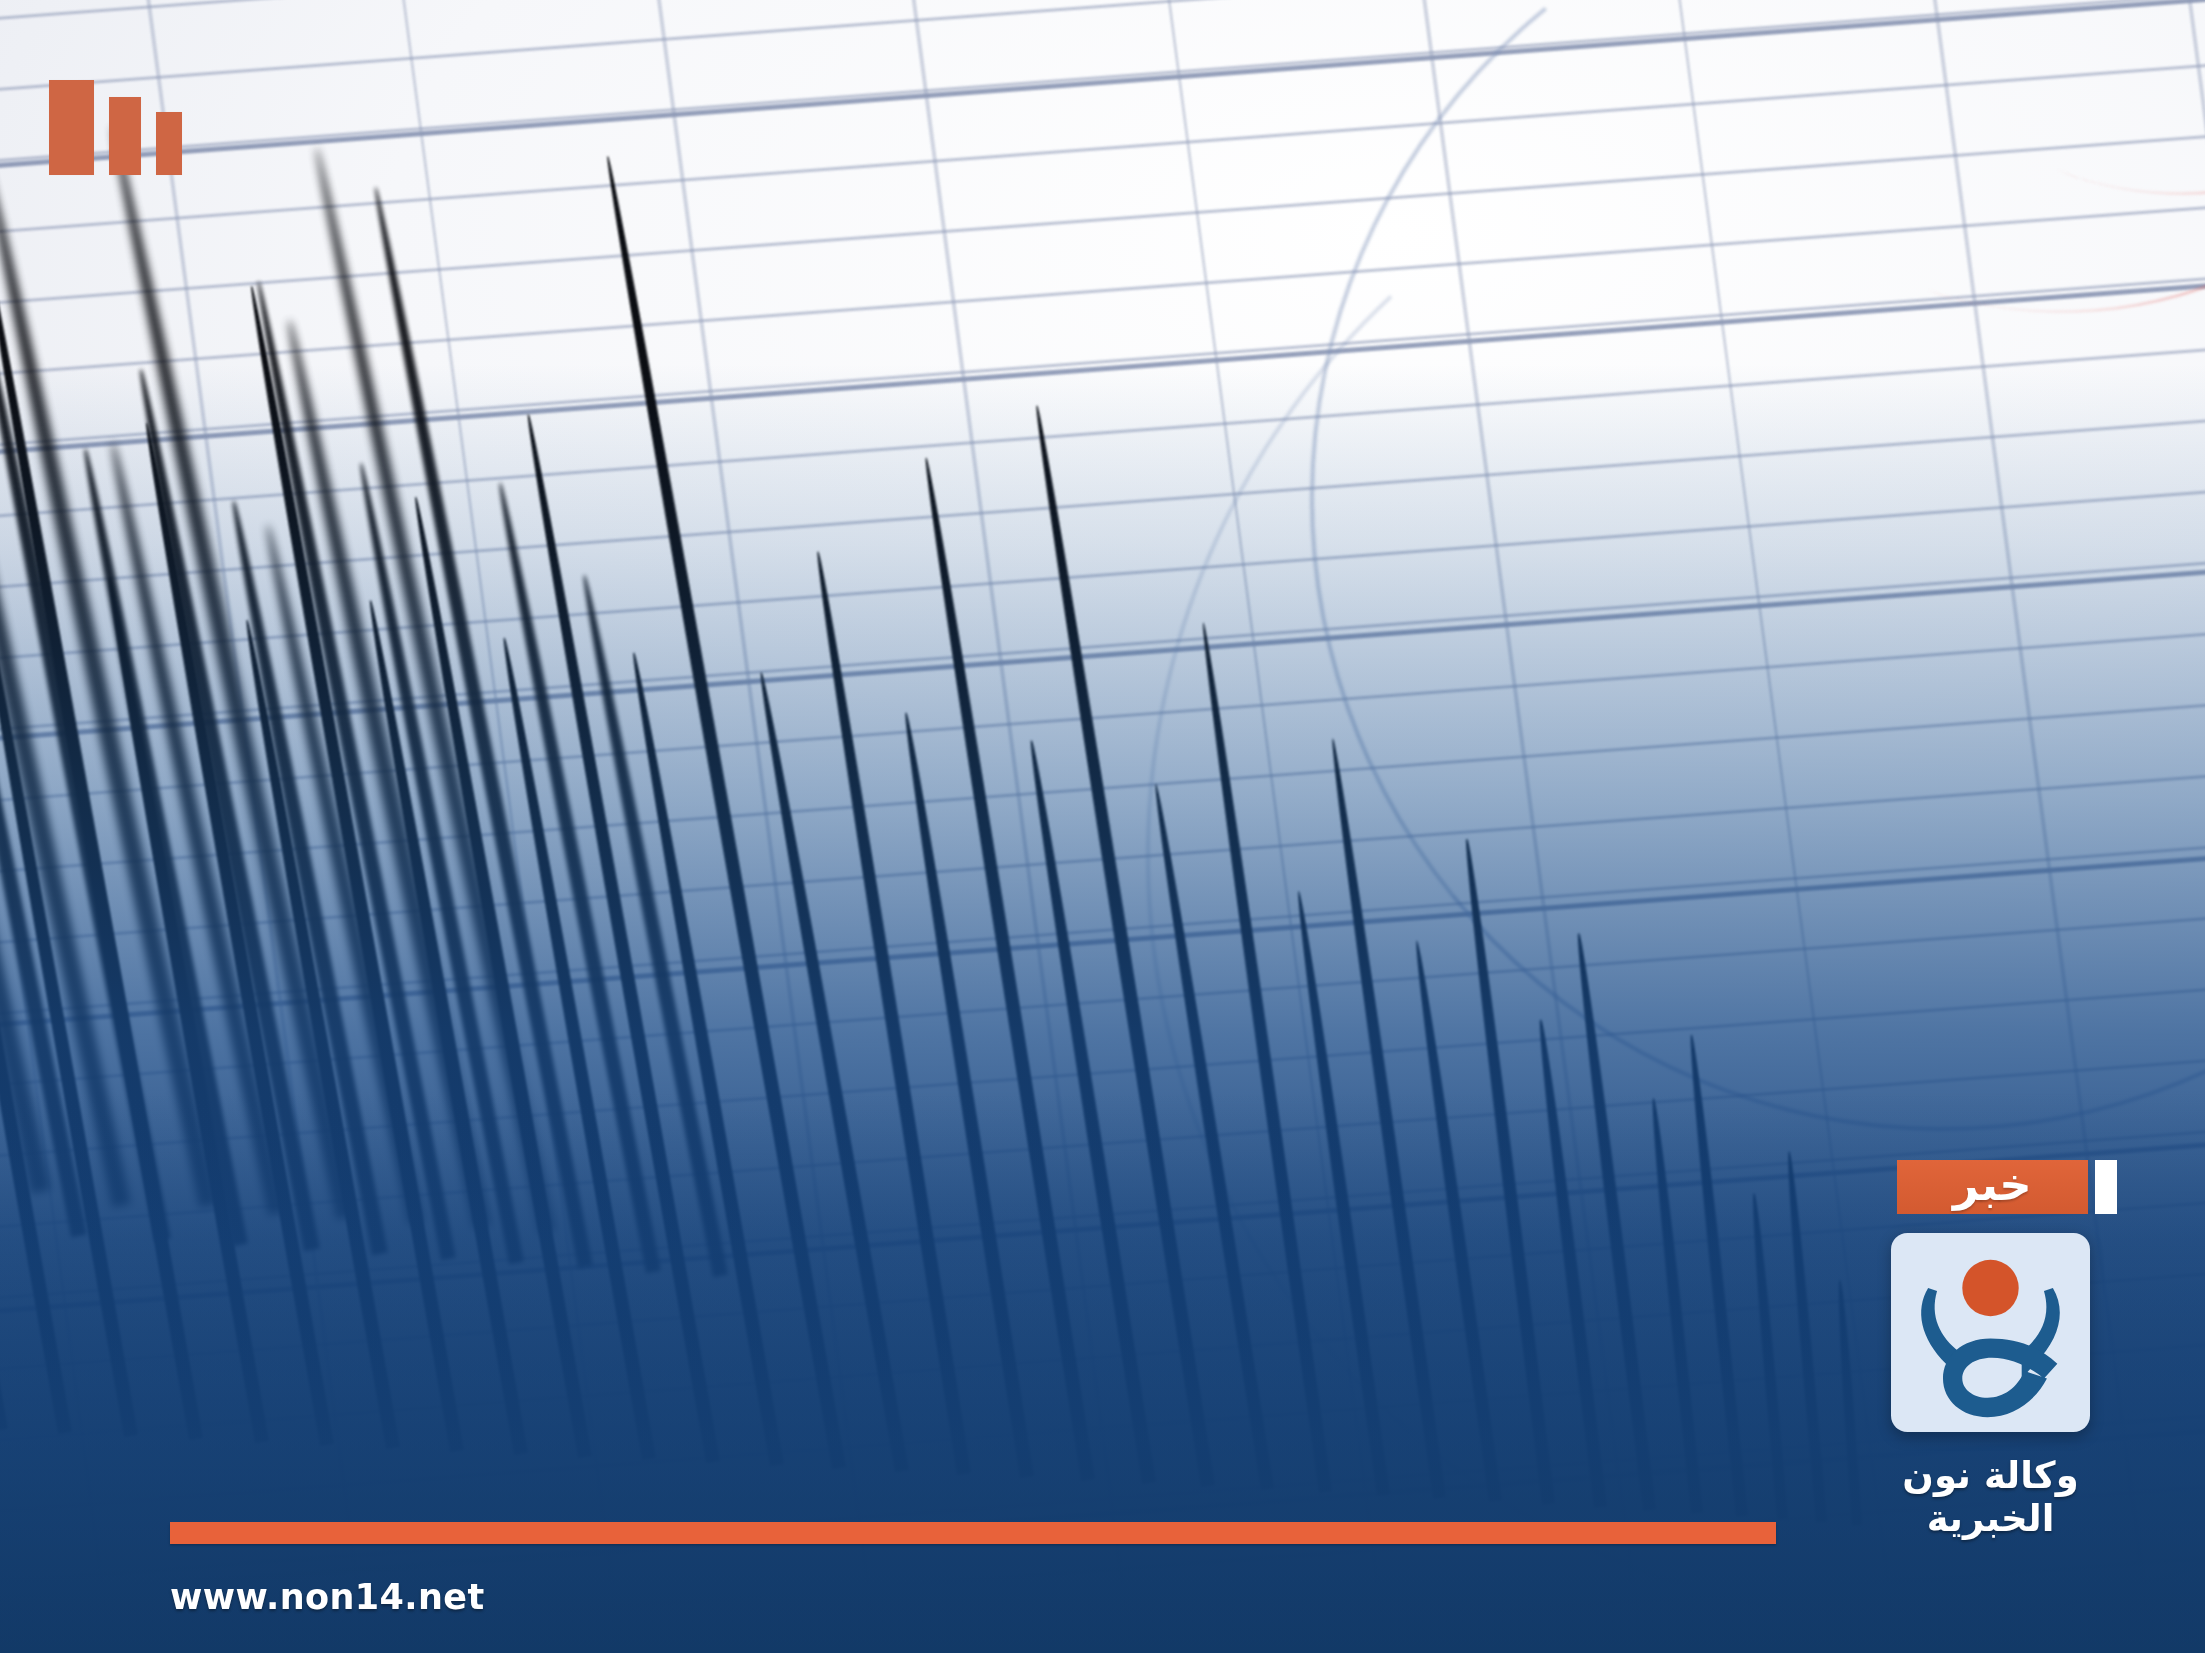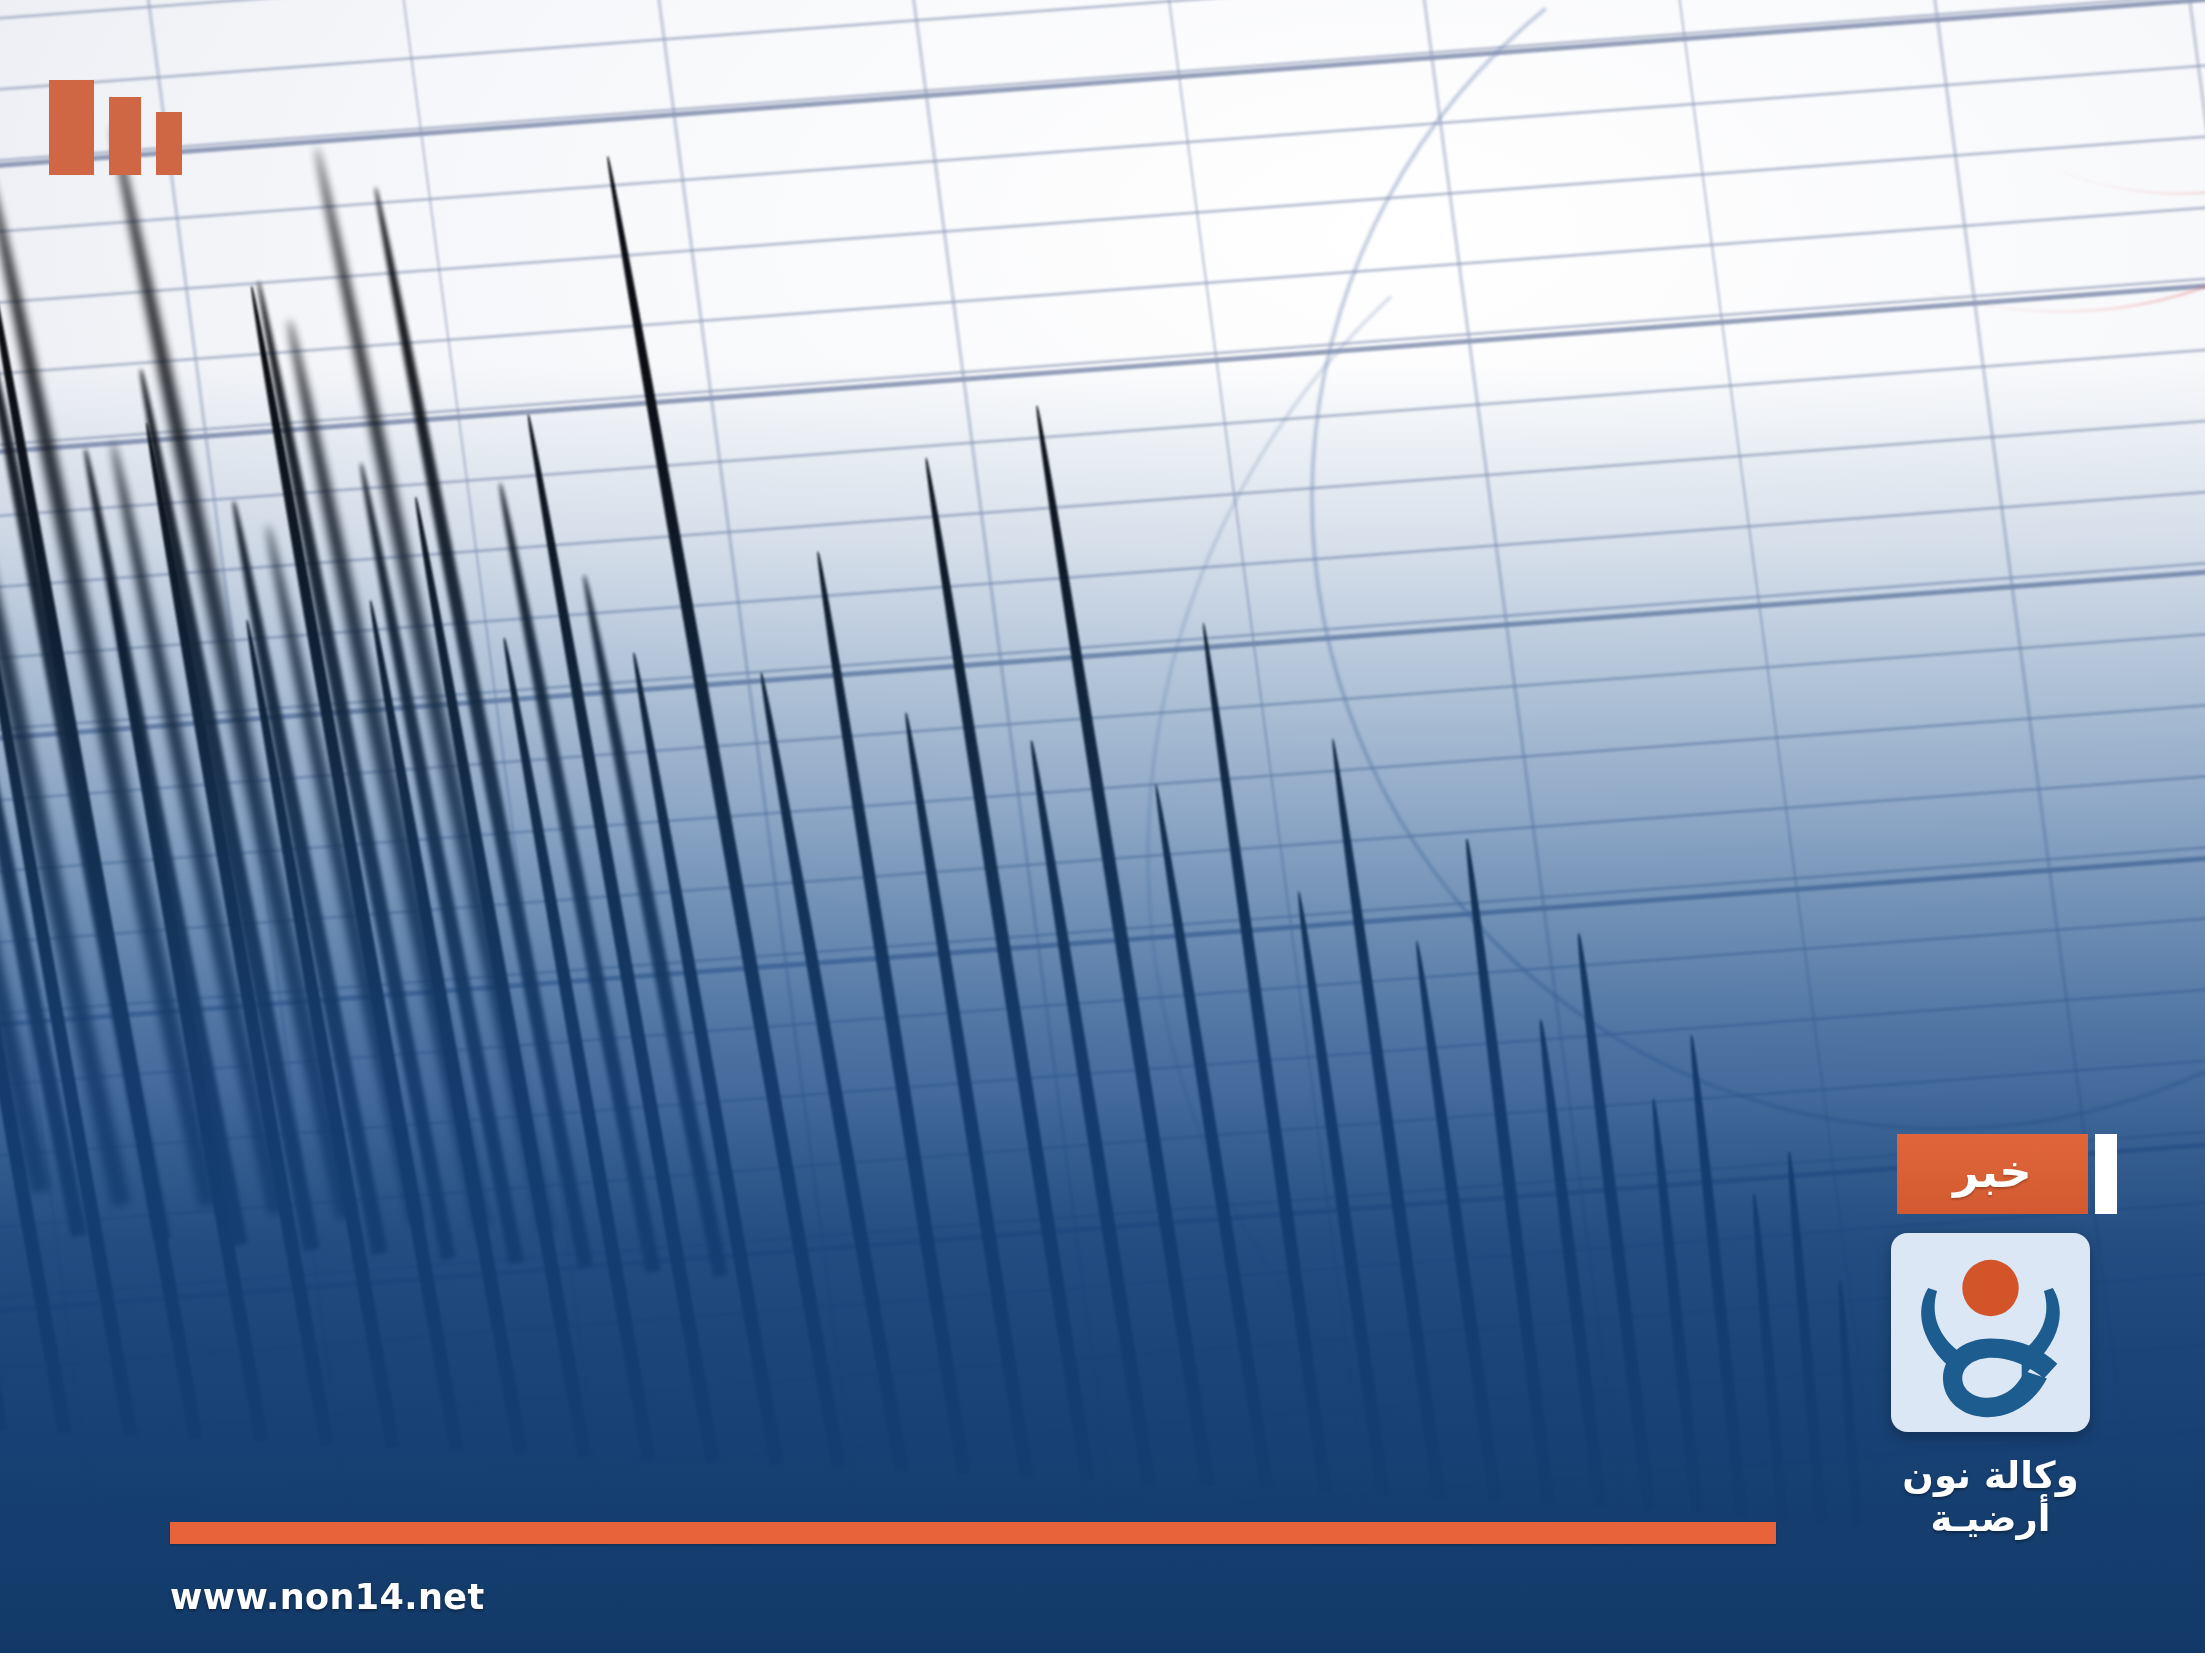--- a/index.html
+++ b/index.html
@@ -101,21 +101,21 @@
   .barmark{position:absolute;left:49px;top:80px;display:flex;align-items:flex-end;gap:15px;}
   .barmark i{display:block;background:#cf6644;box-shadow:0 0 0.7px rgba(0,0,0,.12);}
   .barmark i:nth-child(1){width:45px;height:95px;}
   .barmark i:nth-child(2){width:32px;height:78px;}
   .barmark i:nth-child(3){width:26px;height:63px;}
 
   
   .brand{position:absolute;right:88px;bottom:113px;width:253px;text-align:center;}
   .newsbadge{
     display:flex;align-items:stretch;justify-content:space-between;
-    height:80px;margin:0 0 19.4px auto;width:220px;
+    height:54px;margin:0 0 19.4px auto;width:220px;
   }
   .newsbadge .chip{
     flex:1;background:linear-gradient(180deg,#e0653a 0%,#d35a30 100%);
     display:flex;align-items:center;justify-content:center;
     color:#fff;font-size:45px;font-weight:700;line-height:1;
     letter-spacing:0;padding-bottom:4.5px;
     text-shadow:0 1.5px 2.2px rgba(0,0,0,.22);
   }
   .newsbadge .tick{width:22px;background:#ffffff;margin-left:7.4px;}
 
@@ -260,21 +260,21 @@
         <path d="M62 78 C 52 112, 66 140, 92 160 L 92 196 L 74 176 C 40 142, 32 104, 50 74 Z" fill="#1d5c8f"></path>
         <path d="M206 78 C 216 112, 202 140, 176 160 L 176 196 L 194 176 C 228 142, 236 104, 218 74 Z" fill="#1d5c8f"></path>
         <path d="M134 142 C 96 142, 70 166, 70 196 C 70 226, 96 248, 130 248
                  C 166 248, 196 224, 210 196 L 180 186
                  C 170 208, 152 222, 130 222 C 110 222, 96 210, 96 196
                  C 96 180, 112 168, 136 168 C 162 168, 186 180, 206 196 L 224 176
                  C 198 152, 168 142, 134 142 Z" fill="#1d5c8f"></path>
       </svg>
     </div>
 
-    <div class="agencyname">وكالة نون أرضيـة</div>
+    <div class="agencyname">وكالة نون الخبرية</div>
   </div>
 
 
   <div class="rule"></div>
   <div class="siteurl">www.non14.net</div>
 
 </div>
 
 
 </body></html>

